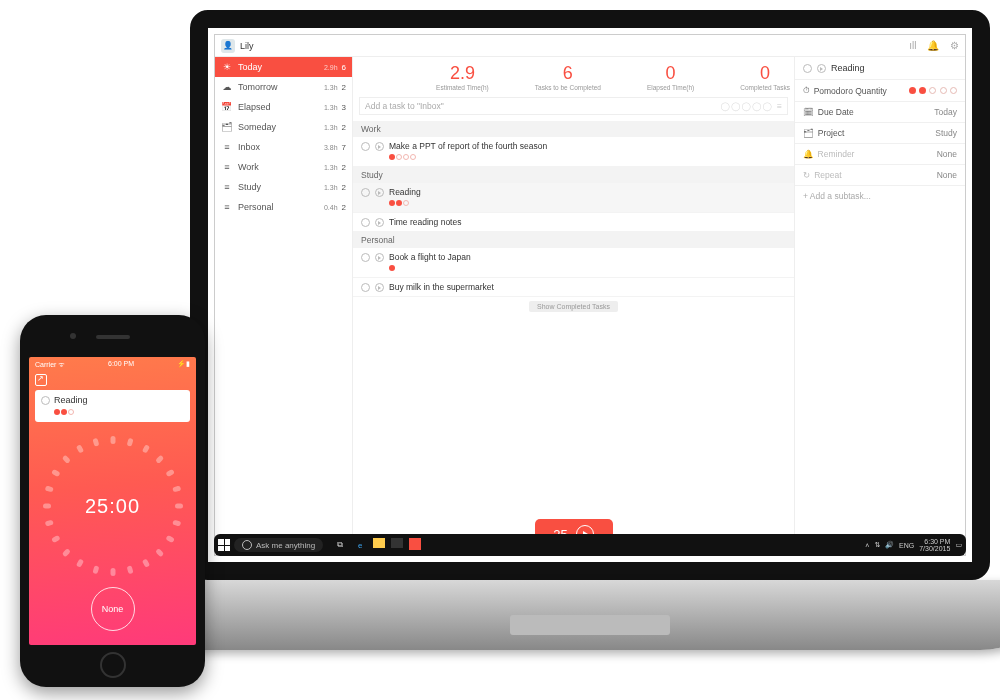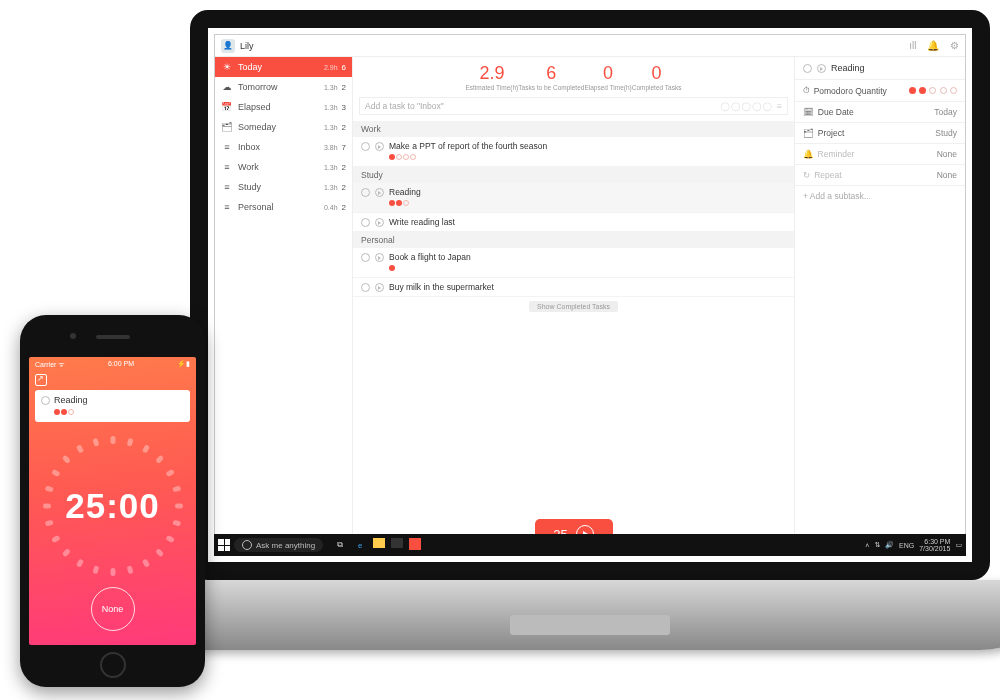--- a/index.html
+++ b/index.html
@@ -23,21 +23,21 @@
   .sidebar { width: 138px; border-right: 1px solid #eee; display: flex; flex-direction: column; }
   .side-item { display: flex; align-items: center; padding: 4px 6px; font-size: 9px; color: #555; cursor: pointer; }
   .side-item.active { background: #f94f41; color: #fff; }
   .side-item .ico { width: 12px; height: 12px; margin-right: 5px; display: inline-flex; align-items: center; justify-content: center; font-size: 9px; }
   .side-item .spacer { flex: 1; }
   .side-item .meta { font-size: 7px; opacity: .7; }
   .side-item .count { font-size: 8px; margin-left: 4px; }
   .add-project { margin-top: auto; color: #f94f41; padding: 6px; font-size: 9px; display: flex; align-items: center; gap: 4px; cursor: pointer; }
 
   .main { flex: 1; display: flex; flex-direction: column; border-right: 1px solid #eee; min-width: 0; }
-  .stats { display: flex; justify-content: center; padding: 6px 4px 4px; }
+  .stats { display: flex; justify-content: flex-end; padding: 6px 4px 4px; gap: 46px; }
   .stat { text-align: center; }
   .stat-val { color: #f94f41; font-size: 18px; font-weight: 300; }
   .stat-lab { font-size: 6.5px; color: #999; }
   .newtask { display: flex; align-items: center; margin: 2px 6px 6px; border: 1px solid #eee; padding: 3px 5px; color: #aaa; font-size: 8.5px; }
   .newtask .pomo-picker { margin-left: auto; color: #ddd; letter-spacing: 1px; }
   .sec-label { background: #f3f3f3; font-size: 8.5px; color: #666; padding: 3px 8px; }
   .task { display: flex; align-items: flex-start; gap: 5px; padding: 4px 8px; border-bottom: 1px solid #f3f3f3; font-size: 8.5px; }
   .task.sel { background: #f6f6f6; }
   .ck { width: 9px; height: 9px; border: 1px solid #bbb; border-radius: 50%; flex-shrink: 0; margin-top: 1px; }
   .play-sm { width: 9px; height: 9px; border: 1px solid #bbb; border-radius: 50%; flex-shrink: 0; margin-top: 1px; display: flex; align-items: center; justify-content: center; }
@@ -58,21 +58,21 @@
   .prop .k { color: #555; display: flex; align-items: center; gap: 4px; }
   .prop .v { color: #888; }
   .pq .v { letter-spacing: 1px; }
   .pq .d2 { display: inline-block; width: 7px; height: 7px; border-radius: 50%; }
   .pq .f { background: #f94f41; }
   .pq .e { border: 1px solid #e6bab5; }
   .subtask, .note { padding: 5px 8px; font-size: 8.5px; color: #aaa; border-top: 1px solid #f0f0f0; }
   .detail-foot { margin-top: auto; border-top: 1px solid #f0f0f0; padding: 4px 8px; display: flex; align-items: center; justify-content: space-between; font-size: 7.5px; color: #aaa; }
 
   
-  .taskbar { position: absolute; left: 6px; right: 6px; bottom: 6px; height: 22px; background: #111; color: #ddd; display: flex; align-items: center; font-size: 8px; padding: 0 4px; gap: 4px; }
+  .taskbar { position: absolute; left: 6px; right: 6px; bottom: 6px; height: 22px; background: #111; color: #ddd; display: flex; align-items: center; font-size: 8px; padding: 0 4px; gap: 4px; border-radius: 6px; }
   .taskbar .win { width: 12px; height: 12px; display: grid; grid-template: 1fr 1fr / 1fr 1fr; gap: 1px; }
   .taskbar .win span { background: #fff; }
   .taskbar .ask { background: #222; border-radius: 10px; padding: 2px 8px; display: flex; align-items: center; gap: 4px; color: #bbb; }
   .taskbar .cort { width: 10px; height: 10px; border: 1.5px solid #bbb; border-radius: 50%; }
   .taskbar .icons { display: flex; gap: 6px; margin-left: 6px; }
   .taskbar .icons span { width: 14px; height: 14px; display: inline-flex; align-items: center; justify-content: center; }
   .taskbar .tray { margin-left: auto; display: flex; align-items: center; gap: 5px; font-size: 7px; color: #ccc; }
 
   
   .phone { position: absolute; left: 20px; top: 315px; width: 185px; height: 372px; background: #111; border-radius: 26px; padding: 42px 9px 42px; box-shadow: 0 6px 18px rgba(0,0,0,.4); }
@@ -81,21 +81,21 @@
   .homebtn { position: absolute; bottom: 9px; left: 50%; transform: translateX(-50%); width: 26px; height: 26px; border: 2px solid #333; border-radius: 50%; }
   .pscreen { width: 100%; height: 100%; background: linear-gradient(175deg, #ff7b4b 0%, #ff5a52 45%, #ff3a7a 100%); border-radius: 2px; position: relative; overflow: hidden; color: #fff; }
   .pstatus { display: flex; justify-content: space-between; font-size: 7px; padding: 3px 6px; }
   .expand-ico { margin: 2px 0 4px 6px; width: 12px; height: 12px; border: 1.2px solid #fff; border-radius: 2px; position: relative; }
   .expand-ico::after { content: "↗"; position: absolute; font-size: 8px; top: -1px; left: 1px; }
   .pcard { background: #fff; color: #333; margin: 0 6px; border-radius: 3px; padding: 5px 6px; font-size: 9px; }
   .pcard-top { display: flex; align-items: center; gap: 4px; }
   .pcard .ck2 { width: 9px; height: 9px; border: 1px solid #bbb; border-radius: 50%; }
   .ticks { position: relative; width: 140px; height: 140px; margin: 14px auto 0; }
   .tick { position: absolute; left: 50%; top: 50%; width: 5px; height: 8px; background: rgba(255,255,255,.35); border-radius: 3px; transform-origin: 0 0; }
-  .ptime { position: absolute; top: 50%; left: 50%; transform: translate(-50%, -50%); font-size: 35px; font-weight: 700; letter-spacing: 1px; color: #fff; }
+  .ptime { position: absolute; top: 50%; left: 50%; transform: translate(-50%, -50%); font-size: 20px; font-weight: 400; letter-spacing: 1px; color: #fff; }
   .startbtn { position: absolute; bottom: 14px; left: 50%; transform: translateX(-50%); width: 44px; height: 44px; border: 1.5px solid rgba(255,255,255,.8); border-radius: 50%; display: flex; align-items: center; justify-content: center; font-size: 9px; color: #fff; }
 </style>
 </head>
 <body>
 
 <div class="laptop">
   <div class="laptop-screen">
 
     <div class="chrome">
 
@@ -222,21 +222,21 @@
       <span class="play-sm"></span>
       <div class="task-body">
         <div>Reading</div>
         <div class="dots"><span class="dot full"></span><span class="dot full"></span><span class="dot empty"></span></div>
       </div>
               </div>
               <div class="task">
                 <span class="ck"></span>
       <span class="play-sm"></span>
       <div class="task-body">
-        <div>Write reading last</div>
+        <div>Time reading notes</div>
 
       </div>
               </div>
             </div>
           <div class="sec-label">Personal</div>
           <div id="sec-personal">
               <div class="task">
                 <span class="ck"></span>
       <span class="play-sm"></span>
       <div class="task-body">

